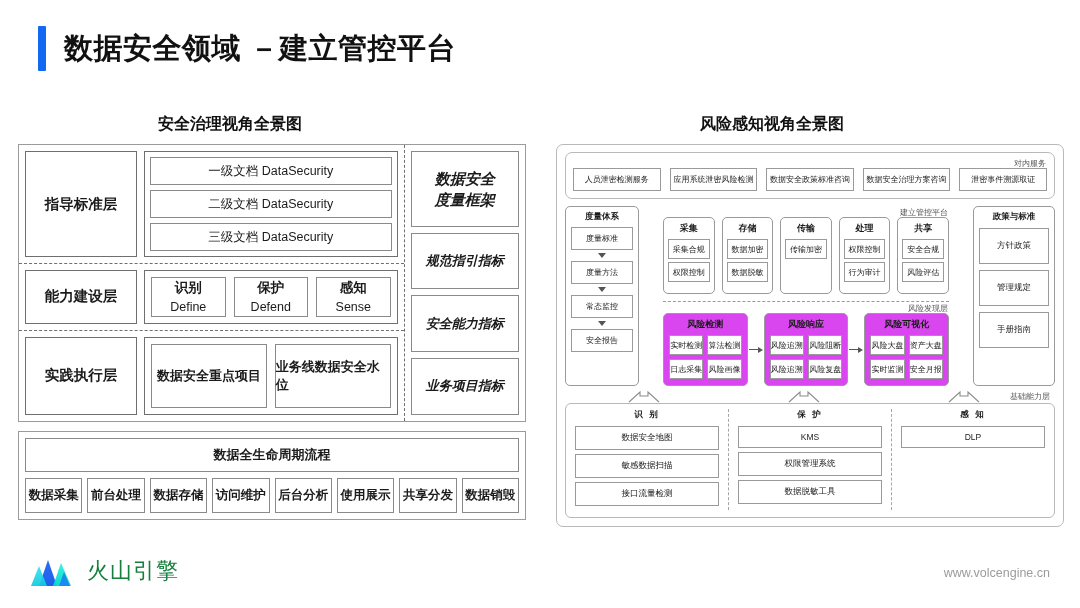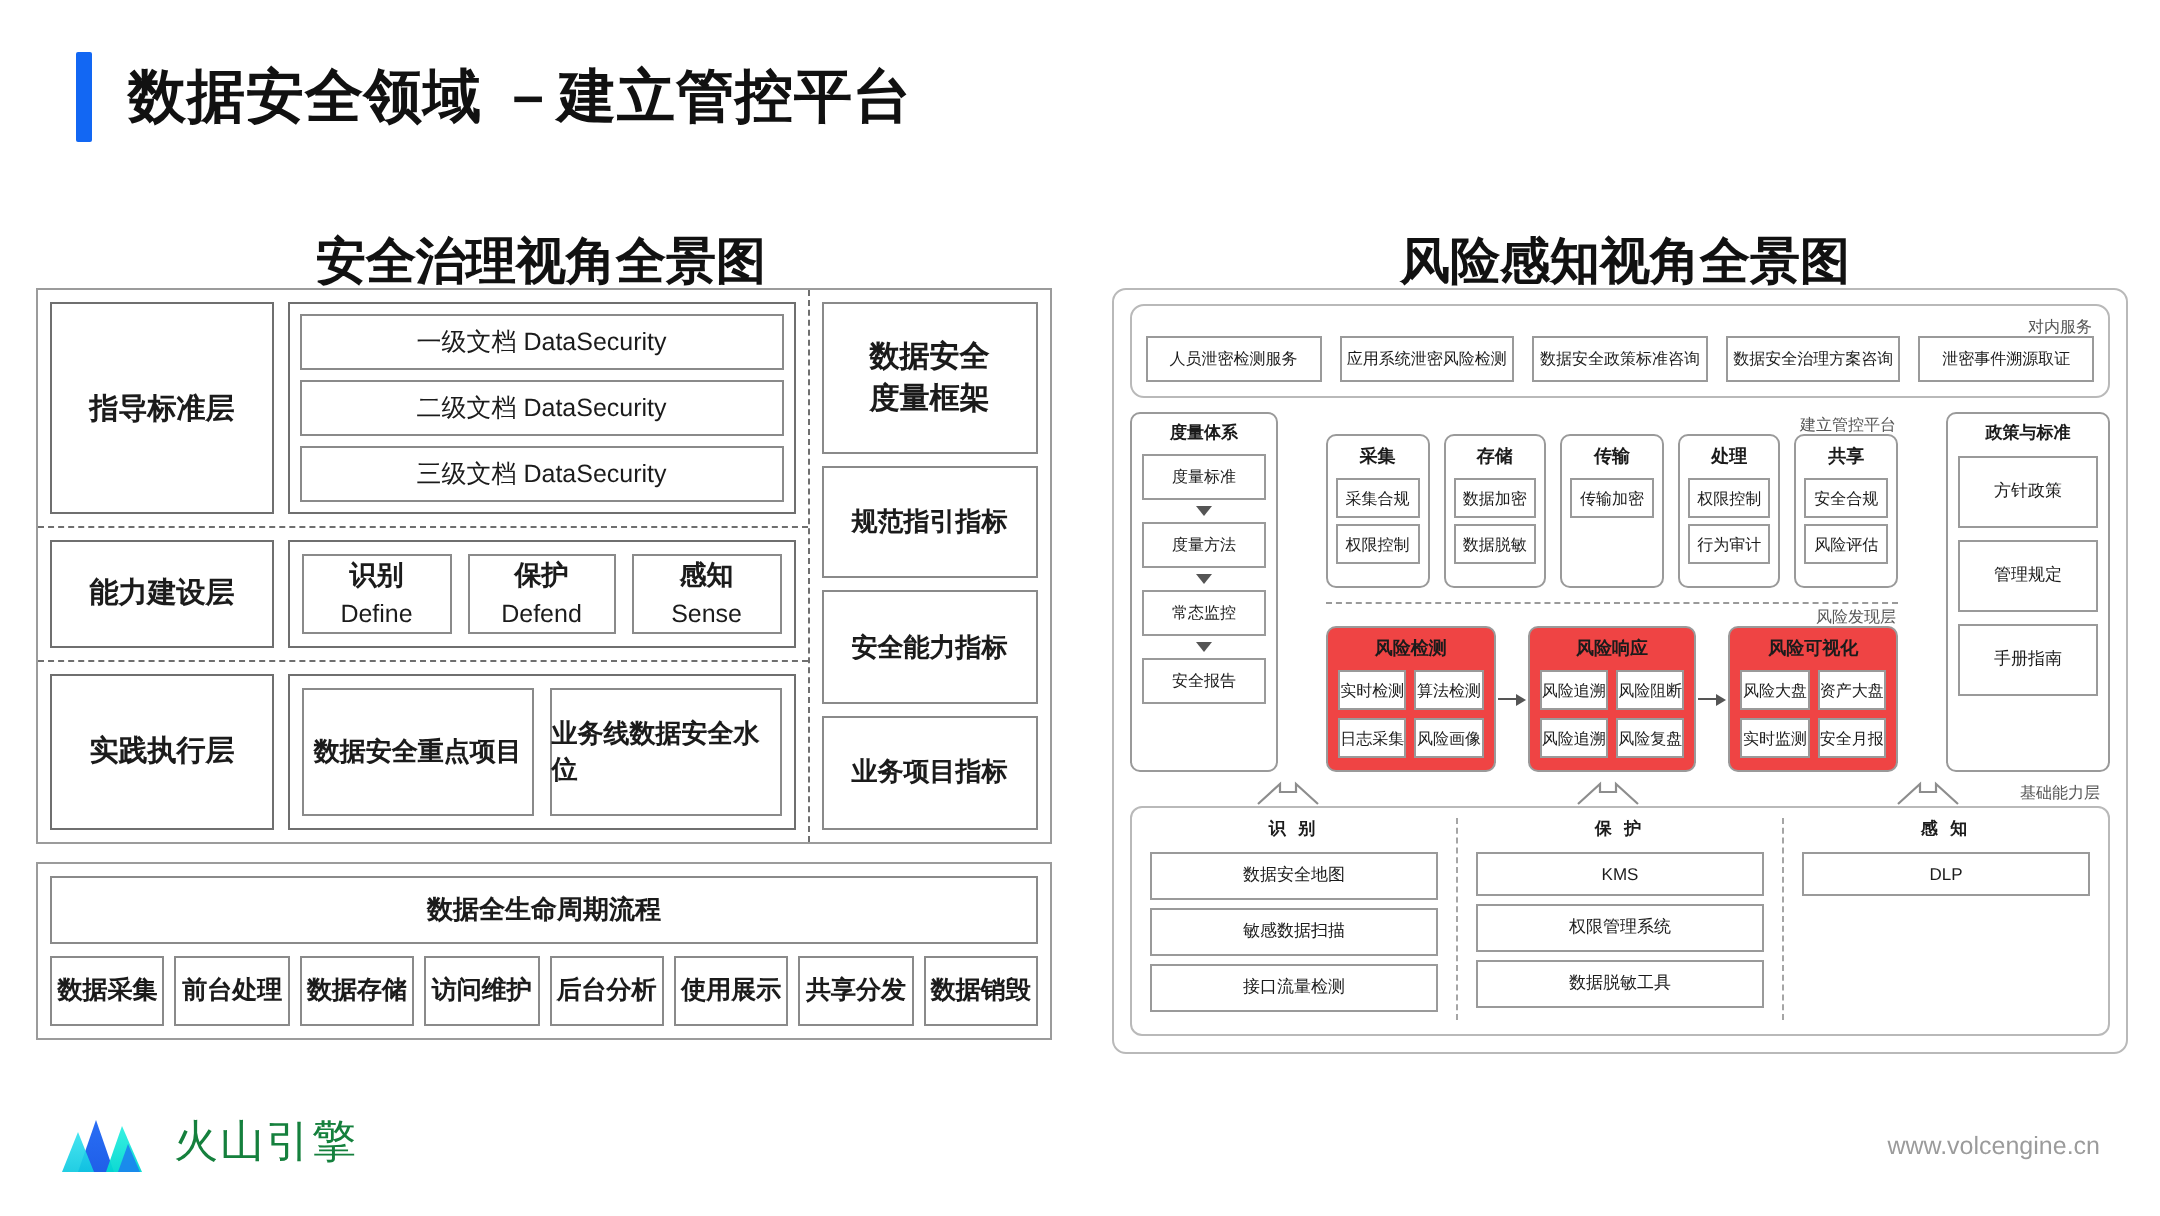--- a/index.html
+++ b/index.html
@@ -7,21 +7,21 @@
     width:1080px;height:608px;background:#ffffff;
     font-family:"Liberation Sans","DejaVu Sans",sans-serif;
     color:#1b1b1b;overflow:hidden;position:relative;
   }
   
   .header{position:absolute;left:38px;top:26px;display:flex;align-items:center;gap:18px;}
   .accent-bar{width:8px;height:45px;background:#1267f3;border-radius:1px;}
   .page-title{font-size:29px;font-weight:bold;letter-spacing:.5px;color:#111;}
   
   .panel-title{position:absolute;font-family:"DejaVu Serif","Liberation Serif",serif;
-    font-size:25px;font-weight:bold;color:#111;}
+    font-size:16px;font-weight:bold;color:#111;}
   
   .left-panel{position:absolute;left:18px;top:144px;width:508px;}
   .gov-main{border:1.4px solid #9b9b9b;padding:0;display:flex;}
   .gov-left{width:390px;border-right:0;}
   .row{display:flex;align-items:stretch;padding:6px;gap:7px;}
   .layer-label{width:110px;border:1.4px solid #6f6f6f;display:flex;align-items:center;
     justify-content:center;font-size:14.5px;font-weight:bold;background:#fff;}
   .layer-body{flex:1;border:1.4px solid #6f6f6f;display:flex;flex-direction:column;
     justify-content:center;gap:5px;padding:5px;background:#fff;}
   .doc-item{border:1.1px solid #8a8a8a;text-align:center;font-size:12.5px;
@@ -30,21 +30,21 @@
   .cap-cell{flex:1;border:1.1px solid #8a8a8a;display:flex;flex-direction:column;
     align-items:center;justify-content:center;font-size:13px;line-height:1.45;background:#fff;}
   .cap-cn{font-weight:bold;font-size:13.5px;}
   .cap-en{font-size:12.5px;}
   .prac-body{flex:1;border:1.4px solid #6f6f6f;display:flex;gap:8px;padding:6px;background:#fff;}
   .prac-cell{flex:1;border:1.1px solid #8a8a8a;display:flex;align-items:center;
     justify-content:center;font-size:13px;font-weight:bold;background:#fff;}
   .dashed-sep{border-top:1.6px dashed #6f6f6f;margin:0 0;height:0;}
   .dashed-v{border-left:1.6px dashed #6f6f6f;width:0;}
   
-  .metrics-col{width:110px;display:flex;flex-direction:column;padding:6px;gap:6px;}
+  .metrics-col{width:110px;display:flex;flex-direction:column;padding:6px;gap:6px;font-style:italic;}
   .metric-box{border:1.1px solid #8a8a8a;display:flex;align-items:center;justify-content:center;
     text-align:center;font-size:13px;font-weight:bold;line-height:1.4;background:#fff;}
   .metric-box.big{font-size:15px;}
   
   .lifecycle{margin-top:9px;border:1.4px solid #9b9b9b;padding:6px;}
   .life-title{border:1.1px solid #8a8a8a;text-align:center;font-size:13px;font-weight:bold;
     padding:7px 0;background:#fff;}
   .life-row{display:flex;gap:5px;margin-top:6px;}
   .life-cell{flex:1;border:1.1px solid #8a8a8a;text-align:center;font-size:12.5px;
     font-weight:bold;padding:8px 0;background:#fff;}
@@ -69,21 +69,21 @@
   .gov-row{display:flex;gap:7px;}
   .gov-box{flex:1;border:1.1px solid #9a9a9a;border-radius:5px;padding:4px 4px 8px 4px;
     display:flex;flex-direction:column;align-items:center;background:#fff;}
   .gb-title{font-size:9px;font-weight:bold;margin-bottom:4px;}
   .gb-item{width:100%;border:1px solid #9a9a9a;text-align:center;font-size:8px;
     padding:3.5px 0;margin-bottom:3px;background:#fff;box-sizing:border-box;}
   .dash-line{border-top:1.3px dashed #9a9a9a;margin:7px 0 0 0;height:0;}
   .layer-tag{position:absolute;right:1px;top:1px;font-size:8px;color:#555;}
   .disc-row{display:flex;align-items:center;gap:0;}
   .disc-box{flex:1;border:1.1px solid #9a9a9a;border-radius:5px;padding:4px 5px 6px 5px;
-    display:flex;flex-direction:column;align-items:center;background:#ef4444;}
+    display:flex;flex-direction:column;align-items:center;background:#d946ef;}
   .disc-grid{display:flex;flex-wrap:wrap;gap:4px;width:100%;}
   .disc-item{width:calc(50% - 2px);border:1px solid #9a9a9a;text-align:center;font-size:8px;
     padding:3.5px 0;background:#fff;box-sizing:border-box;}
   .arrow-h{width:16px;display:flex;align-items:center;justify-content:center;flex:none;}
   .arrow-h .line{width:9px;height:1.2px;background:#555;}
   .arrow-h .head{width:0;height:0;border-top:3.5px solid transparent;
     border-bottom:3.5px solid transparent;border-left:5px solid #555;}
   .policy-col{width:70px;border:1.1px solid #9a9a9a;border-radius:5px;padding:4px 5px 6px 5px;
     display:flex;flex-direction:column;align-items:center;}
   .pc-title{font-size:8.5px;font-weight:bold;margin-bottom:5px;}

